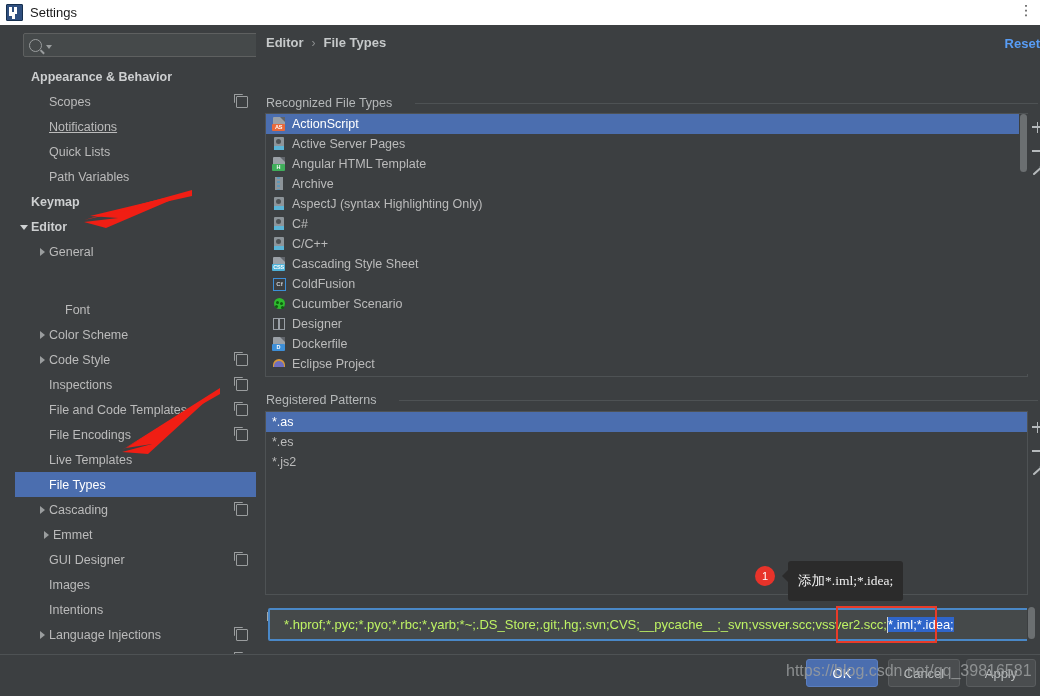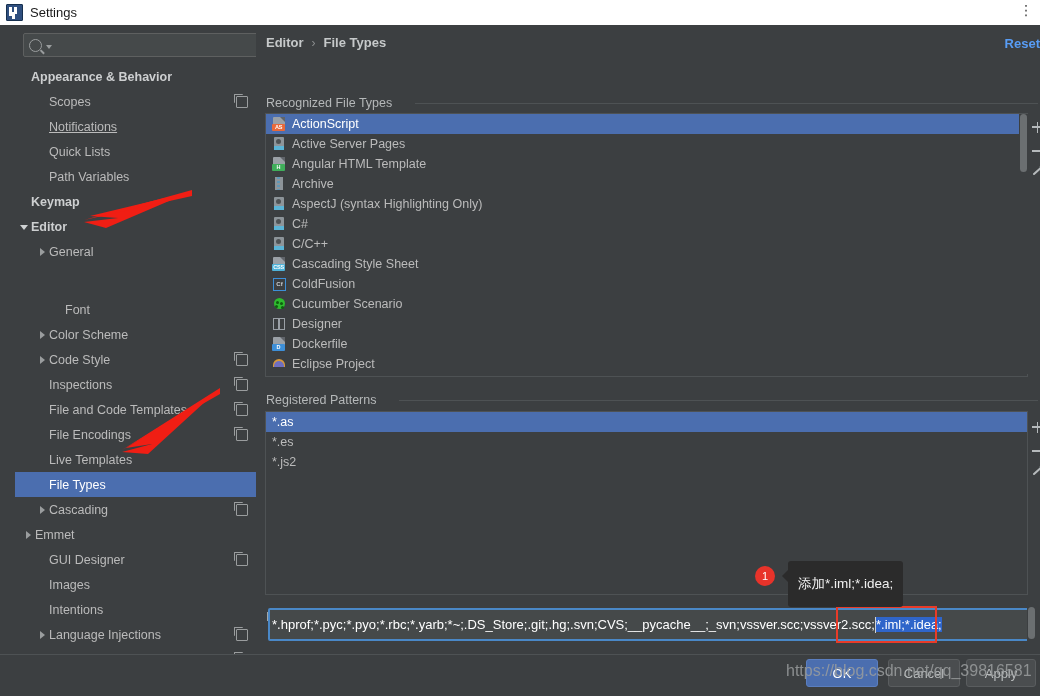--- a/index.html
+++ b/index.html
@@ -202,43 +202,43 @@
     border-top:2px solid transparent;border-bottom:2px solid transparent;
   }
 
   
   .ignore-field{
     position:absolute;left:268px;top:608px;width:757px;height:29px;
     background:#45494a;border:2px solid #4a88c7;border-radius:2px;
     display:flex;align-items:center;overflow:hidden;white-space:nowrap;
   }
   .ignore-text{
-    color:#ffffff;font-size:13px;font-family:"Liberation Sans",sans-serif;padding-left:2px;
+    color:#bef264;font-size:13px;font-family:"Liberation Sans",sans-serif;padding-left:14px;
   }
   .ignore-sel{
     background:#2f65ca;color:#ffffff;font-size:13px;font-family:"Liberation Sans",sans-serif;
   }
   .ignore-caret{
     display:inline-block;width:1px;height:16px;background:#d0d3d4;vertical-align:middle;
   }
 
   
   .anno-box{
     position:absolute;left:836px;top:606px;width:97px;height:33px;
     border:2px solid #e83b29;pointer-events:none;
   }
   .anno-badge{
     position:absolute;left:755px;top:566px;width:20px;height:20px;border-radius:50%;
     background:#e8332a;color:#ffffff;font-size:11px;display:flex;align-items:center;justify-content:center;
     font-family:"Liberation Sans",sans-serif;
   }
   .anno-tip{
-    position:absolute;left:788px;top:561px;height:46px;background:#2b2b2b;color:#f0f0f0;
+    position:absolute;left:788px;top:561px;height:40px;background:#2b2b2b;color:#f0f0f0;
     border-radius:3px;display:flex;align-items:center;padding:0 10px;font-size:13.5px;
-    font-family:Liberation Sans, sans-serif;
+    font-family:Liberation Serif, serif;
   }
   .anno-tip:before{
     content:"";position:absolute;left:-6px;top:9px;
     border-right:6px solid #2b2b2b;border-top:6px solid transparent;border-bottom:6px solid transparent;
   }
 
   .arrow-svg{position:absolute;left:0;top:0;pointer-events:none;}
 
   
   .bottombar{
@@ -344,21 +344,21 @@
         </div>
         <div class="tree-row selected" style="padding-left: 22px;">
           <span class="tw "></span>
           <span class="tree-label">File Types</span>
         </div>
         <div class="tree-row" style="padding-left: 22px;">
           <span class="tw closed"></span>
           <span class="tree-label">Cascading</span>
           <span class="copy-badge"></span>
         </div>
-        <div class="tree-row" style="padding-left: 8px;">
+        <div class="tree-row" style="padding-left: 8px; margin-left: 18px;">
           <span class="tw closed"></span>
           <span class="tree-label">Emmet</span>
         </div>
         <div class="tree-row" style="padding-left: 22px;">
           <span class="tw "></span>
           <span class="tree-label">GUI Designer</span>
           <span class="copy-badge"></span>
         </div>
         <div class="tree-row" style="padding-left: 22px;">
           <span class="tw "></span>

